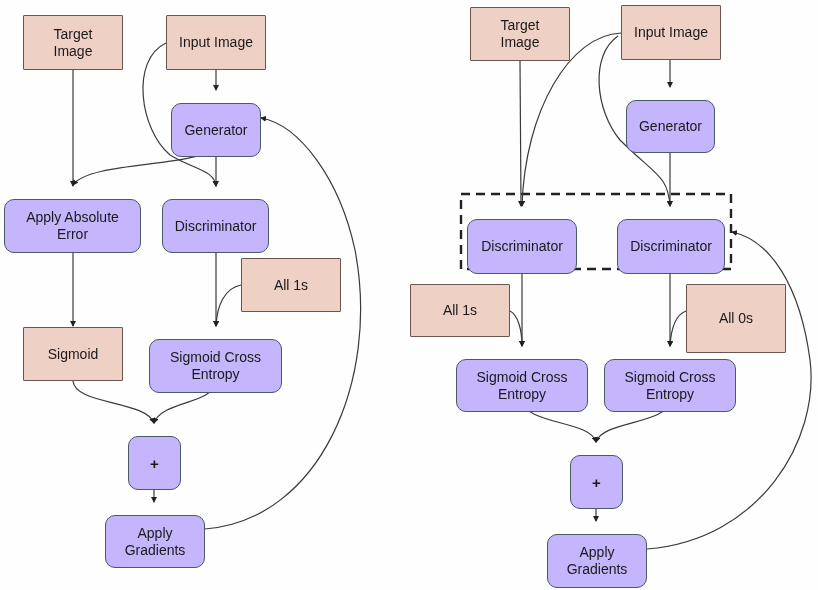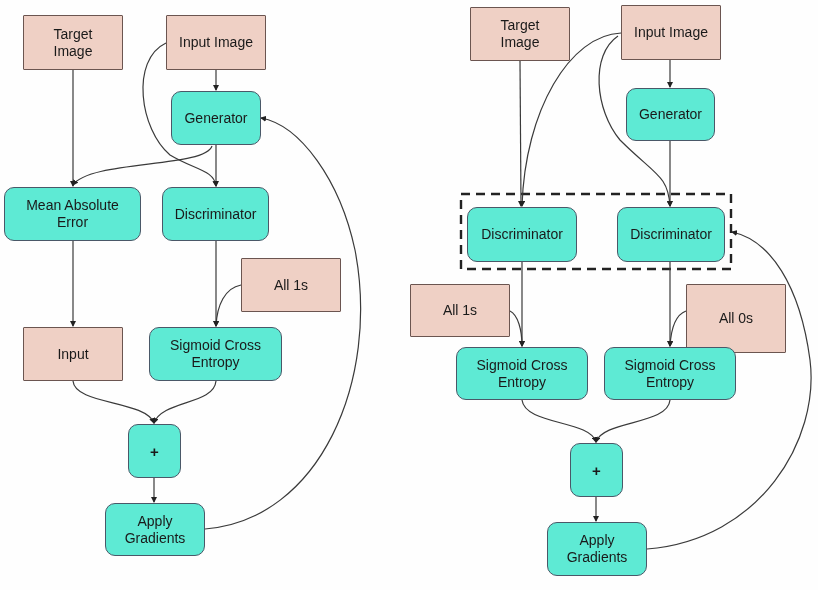--- a/index.html
+++ b/index.html
@@ -5,21 +5,21 @@
   html, body { margin: 0; padding: 0; background: #ffffff; }
   #canvas { position: relative; width: 818px; height: 590px; background: #fefefe; overflow: hidden; }
   svg#wires { position: absolute; left: 0; top: 0; width: 818px; height: 590px; }
   .node {
     position: absolute; box-sizing: border-box;
     display: flex; align-items: center; justify-content: center; text-align: center;
     font-family: "Liberation Sans", sans-serif; font-size: 14px; line-height: 17px; color: #1a1a1a;
     white-space: pre-line;
   }
   .node.data { background: #efd0c5; border: 1.5px solid #6b5550; border-radius: 1px; }
-  .node.op { background: #5eead4; border: 1.5px solid #4a5868; border-radius: 10px; }
+  .node.op { background: #c4b5fd; border: 1.5px solid #4a5868; border-radius: 10px; margin-top: 12px; }
   .node.plus { font-size: 15px; font-weight: bold; }
   .wire { fill: none; stroke: #3a3a3a; stroke-width: 1.2; }
   .dash { fill: none; stroke: #222; stroke-width: 2.4; stroke-dasharray: 9 6; }
 </style>
 </head>
 <body>
 
 <div id="canvas">
   <svg id="wires" xmlns="http://www.w3.org/2000/svg">
     <defs>
@@ -54,25 +54,25 @@
     <path class="wire" marker-end="url(#arr)" d="M522,400 C525,425 590,420 596,442"></path>
     <path class="wire" marker-end="url(#arr)" d="M670,400 C668,425 603,420 596,442"></path>
     <path class="wire" marker-end="url(#arr)" d="M596,497 L596,521"></path>
     <path class="wire" marker-end="url(#arr)" d="M647,549 C760,540 820,440 810,360 C800,285 770,240 732,232"></path>
   </svg>
 
   <div class="node data" style="left:23px;top:15px;width:100px;height:55px;">Target
 Image</div>
   <div class="node data" style="left:166px;top:15px;width:100px;height:55px;">Input Image</div>
   <div class="node op" style="left:171px;top:91px;width:90px;height:54px;">Generator</div>
-  <div class="node op" style="left:4px;top:187px;width:137px;height:54px;">Mean Absolute
+  <div class="node op" style="left:4px;top:187px;width:137px;height:54px;">Apply Absolute
 Error</div>
   <div class="node op" style="left:162px;top:187px;width:107px;height:54px;">Discriminator</div>
   <div class="node data" style="left:241px;top:258px;width:100px;height:54px;">All 1s</div>
-  <div class="node data" style="left:23px;top:327px;width:100px;height:54px;">Input</div>
+  <div class="node data" style="left:23px;top:327px;width:100px;height:54px;">Sigmoid</div>
   <div class="node op" style="left:149px;top:327px;width:133px;height:54px;">Sigmoid Cross
 Entropy</div>
   <div class="node op plus" style="left:128px;top:424px;width:53px;height:54px;">+</div>
   <div class="node op" style="left:105px;top:503px;width:100px;height:53px;">Apply
 Gradients</div>
 
   <div class="node data" style="left:470px;top:7px;width:100px;height:54px;">Target
 Image</div>
   <div class="node data" style="left:621px;top:5px;width:100px;height:55px;">Input Image</div>
   <div class="node op" style="left:626px;top:88px;width:89px;height:53px;">Generator</div>

